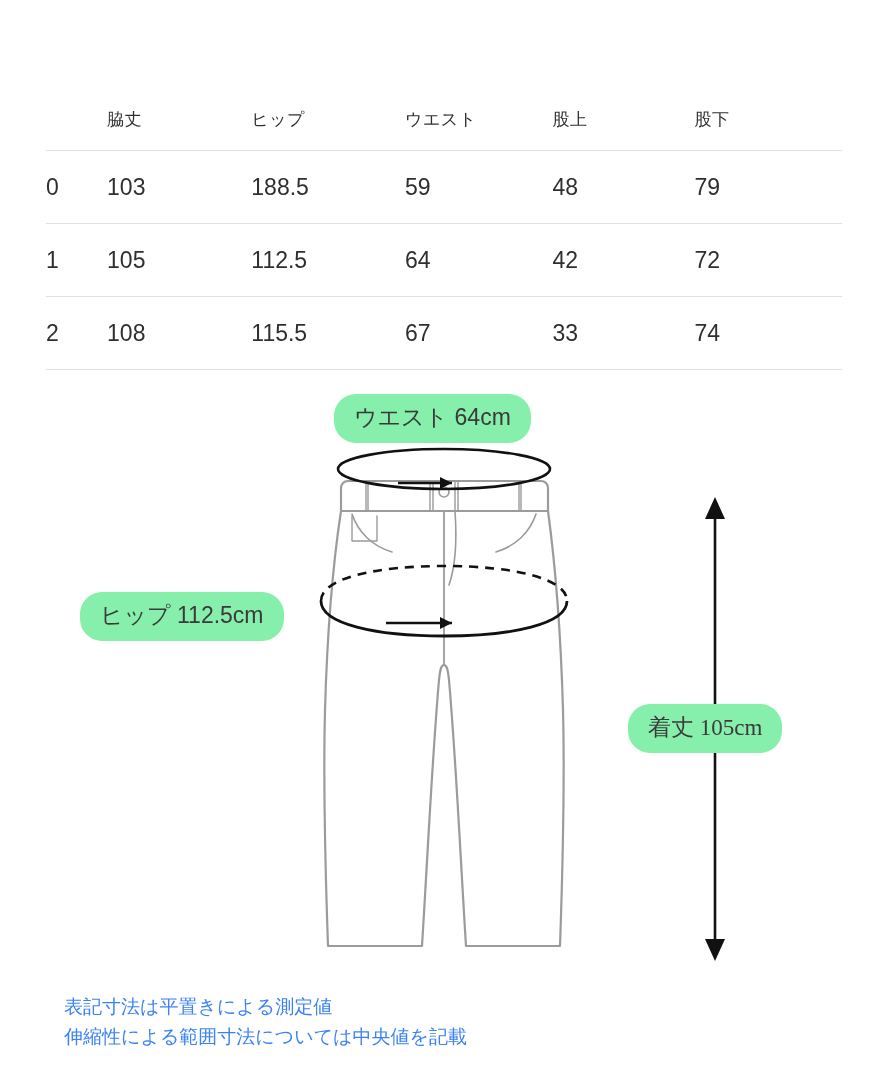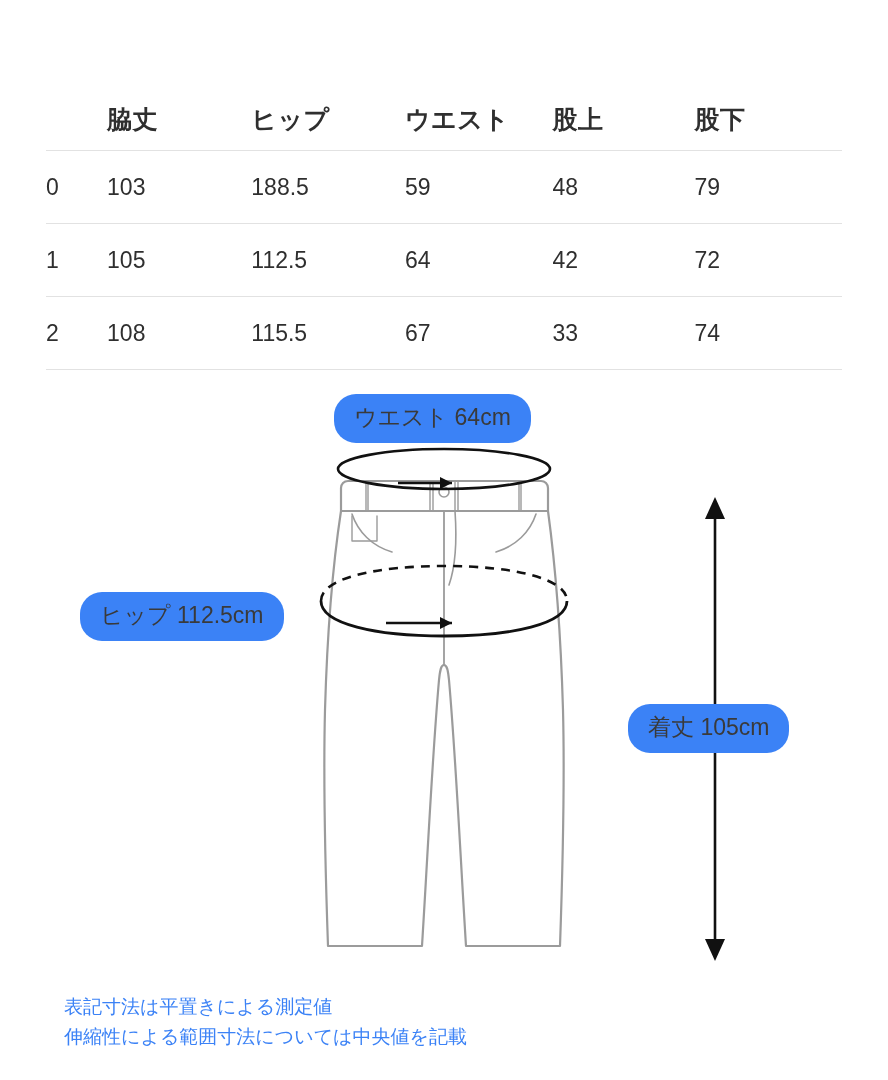--- a/index.html
+++ b/index.html
@@ -25,25 +25,24 @@
     border-collapse: collapse;
   }
   .size-table th,
   .size-table td {
     text-align: left;
     font-weight: normal;
     color: #2f2f2f;
     padding: 0;
   }
   .size-table th {
-    font-size: 25px;
+    font-size: 17px;
     height: 62px;
     vertical-align: middle;
     letter-spacing: 0.5px;
-    font-weight: bold;
   }
   .size-table td {
     font-size: 23px;
     height: 72px;
     vertical-align: middle;
     border-top: 1px solid #e2e2e2;
   }
   .size-table tbody tr:last-child td {
     border-bottom: 1px solid #e2e2e2;
   }
@@ -61,39 +60,40 @@
     top: 380px;
     width: 888px;
     height: 590px;
   }
   .diagram svg {
     display: block;
   }
 
   .pill {
     position: absolute;
-    background: #3b82f6;
+    background: #86efac;
     border-radius: 22px;
     color: #3a3a3a;
     font-size: 23px;
     line-height: 1;
     padding: 12px 20px 14px 20px;
     white-space: nowrap;
   }
   #pill-waist {
     left: 334px;
     top: 394px;
   }
   #pill-hip {
     left: 80px;
     top: 592px;
   }
   #pill-length {
     left: 628px;
     top: 704px;
+    font-family: Liberation Serif, serif;
   }
 
   
   .notes {
     position: absolute;
     left: 64px;
     top: 992px;
     font-size: 19px;
     line-height: 30px;
     color: #3b82f6;

